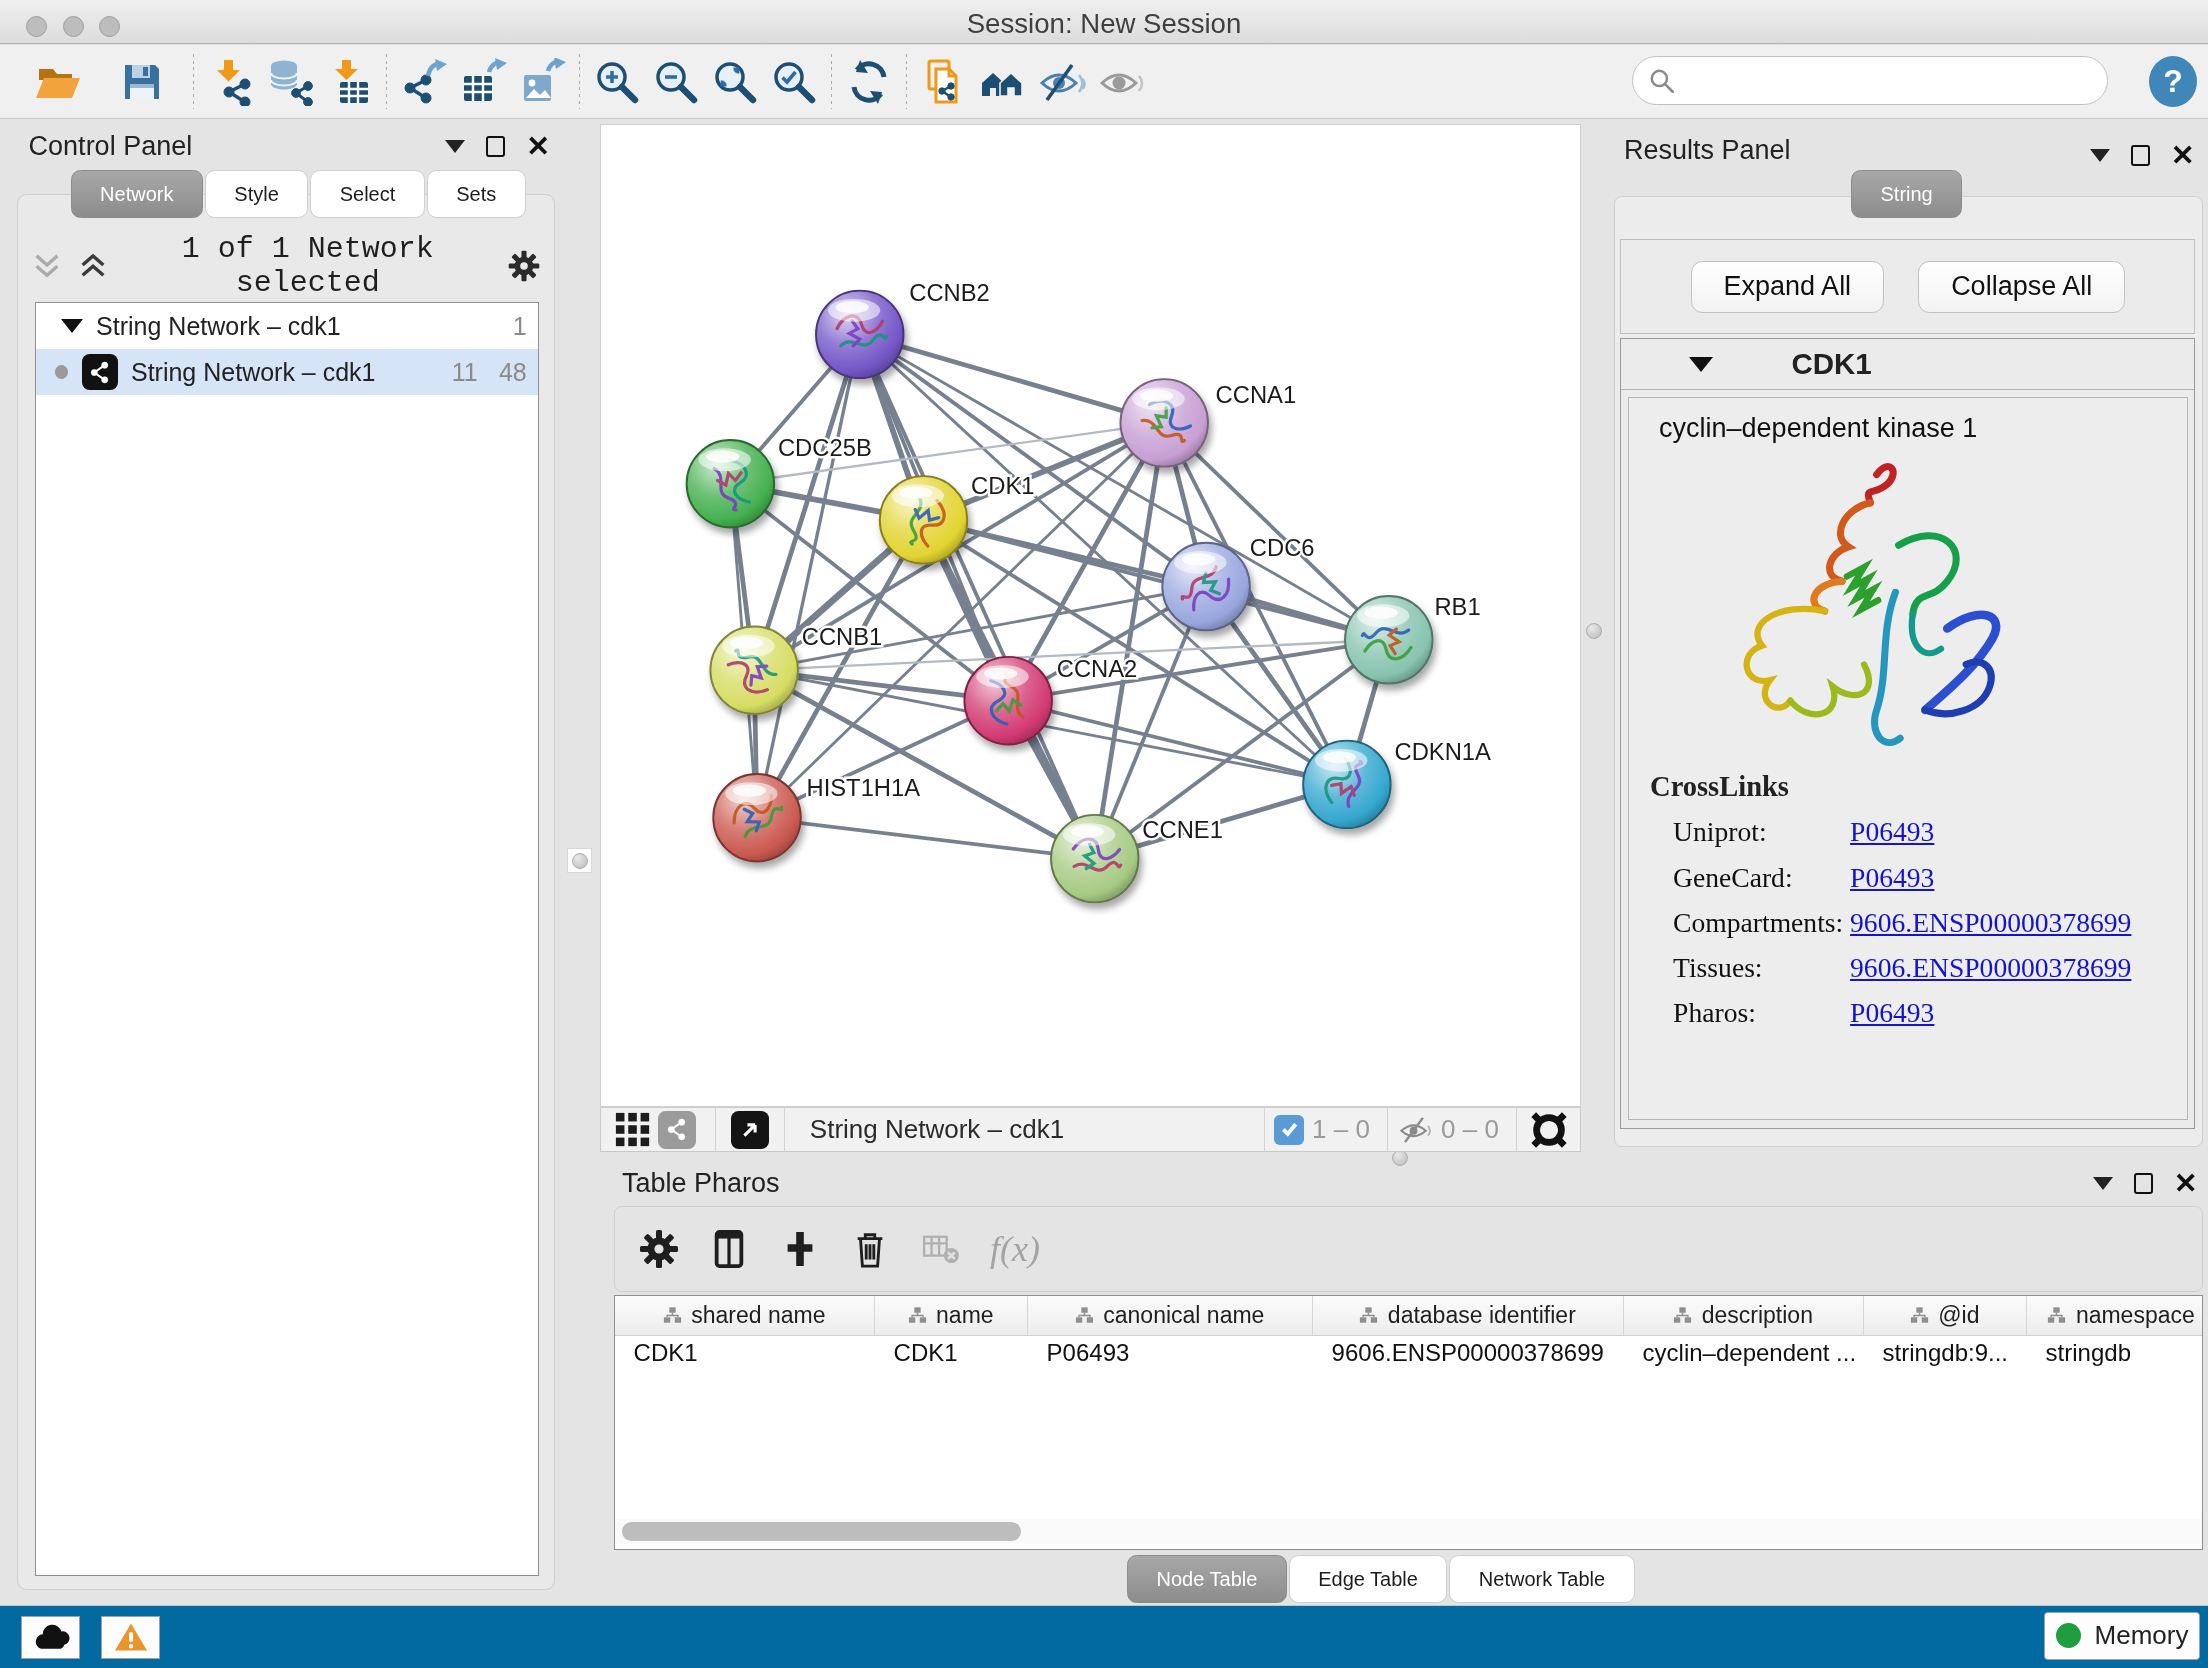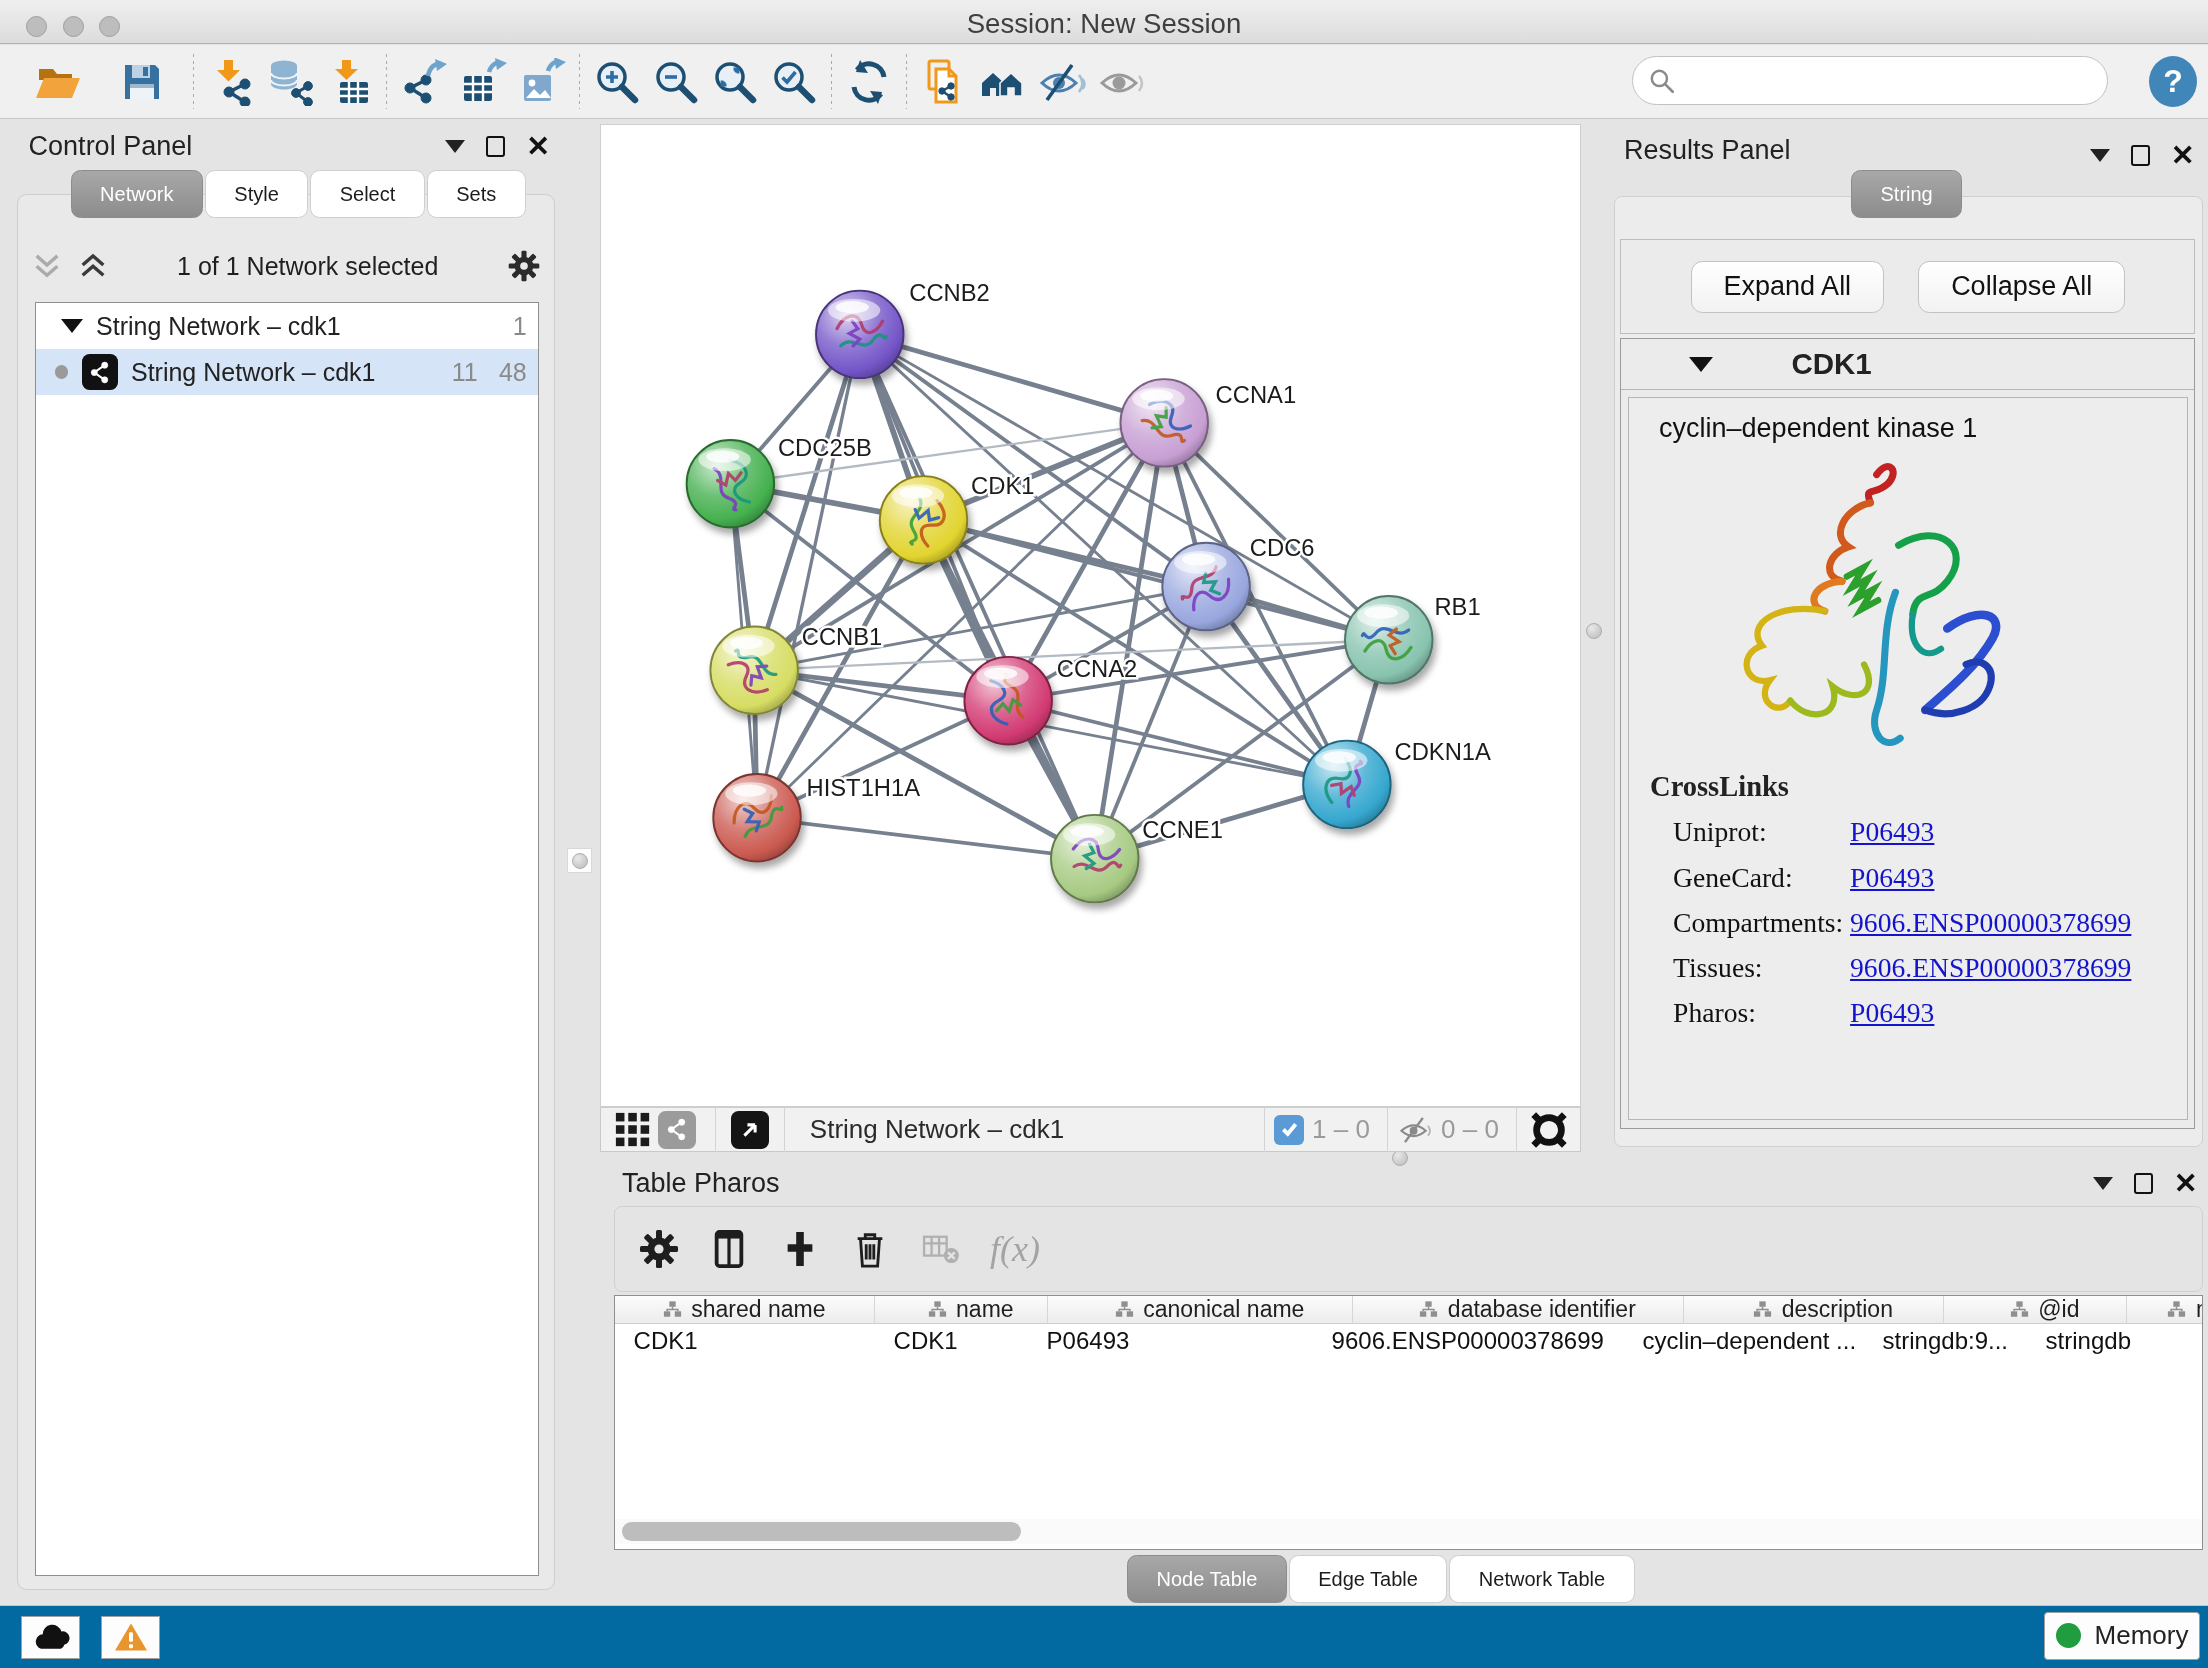--- a/index.html
+++ b/index.html
@@ -61,21 +61,21 @@
   
   .control-panel { position:absolute; left:7.6px; top:124px; width:552px; height:1472px; }
   .cp-head { display:flex; justify-content:space-between; align-items:center; padding:3.8px 9.5px 0 21px; height:42px;}
   .cp-tabs { position:absolute; left:63px; top:46px; display:flex; z-index:2; }
   .cp-body {
     position:absolute; left:9.5px; top:70px; width:538px; height:1396px;
     background:#e9e9e9; border:1px solid #cdcdcd; border-radius:9.5px;
   }
   .cp-sumrow { position:absolute; left:0; top:49px; width:100%; height:44px;
                display:flex; align-items:center; padding:0 13.3px; }
-  .cp-sumrow .summary { flex:1; text-align:center; font-size:25px; color:#1f1f1f; }
+  .cp-sumrow .summary { flex:1; text-align:center; font-size:30px; color:#1f1f1f;font-family:Liberation Mono, monospace; }
   .tree-box {
     position:absolute; left:17px; top:107px; width:504px; height:1274px;
     background:#fff; border:1px solid #8f8f8f;
   }
   .tree-row { display:flex; align-items:center; height:46px; font-size:25px; padding:0 11.4px; }
   .tree-row .grow { flex:1; }
   .tree-row .cnt { color:#8a8a8a; width:49px; text-align:right; }
   .tree-row.selected { background:#d6e4f7; }
   .bullet { width:13.3px; height:13.3px; border-radius:50%; background:#9a9a9a; margin:0 13.3px 0 7.6px; }
   .net-ic { width:36px; height:36px; border-radius:7.6px; background:#111; margin-right:13.3px;
@@ -136,22 +136,22 @@
   
   .table-panel { position:absolute; left:605px; top:1162px; width:1604px; height:443px; }
   .tp-head { display:flex; justify-content:space-between; align-items:center; padding:3.8px 11.4px 0 17px; height:40px; }
   .tp-toolbar { position:absolute; left:8.6px; top:44px; width:1589px; height:86px;
                 background:#e4e4e4; border:1px solid #d0d0d0; border-radius:7.6px;
                 display:flex; align-items:center; padding-left:23px; gap:28.5px;}
   .tp-toolbar .ticon { width:42px; height:42px; display:flex; align-items:center; justify-content:center;}
   .fx { font-family:"Liberation Serif", serif; font-style:italic; font-size:36px; color:#a3a3a3; }
   .dtable { position:absolute; left:8.6px; top:133px; width:1589px; height:255px;
             background:#fff; border:1px solid #8f8f8f; overflow:hidden; }
-  .thead { display:flex; height:28px; background:linear-gradient(#fcfcfc,#ececec);
-           border-bottom:1px solid #cfcfcf;gap:20px; }
+  .thead { display:flex; height:40px; background:linear-gradient(#fcfcfc,#ececec);
+           border-bottom:1px solid #cfcfcf; }
   .th { display:flex; align-items:center; justify-content:center; gap:9.5px;
         font-size:23px; color:#1f1f1f; border-right:1px solid #d6d6d6; overflow:hidden; flex:none;}
   .trow { display:flex; height:36px; }
   .td { font-size:24px; color:#111; padding:2.9px 0 0 19px; overflow:hidden; white-space:nowrap; flex:none;}
   .hscroll { position:absolute; left:8.6px; bottom:61px; width:1589px; height:25px; background:#fafafa;
              border-left:1px solid #8f8f8f; border-right:1px solid #8f8f8f; }
   .hthumb { position:absolute; left:7.6px; top:2.9px; width:399px; height:19px; border-radius:9.5px; background:#bdbdbd; }
   .tp-tabs { position:absolute; left:522px; bottom:1.9px; display:flex; }
   
   .statusbar { position:absolute; left:0; top:1605px; width:2208px; height:63px;

